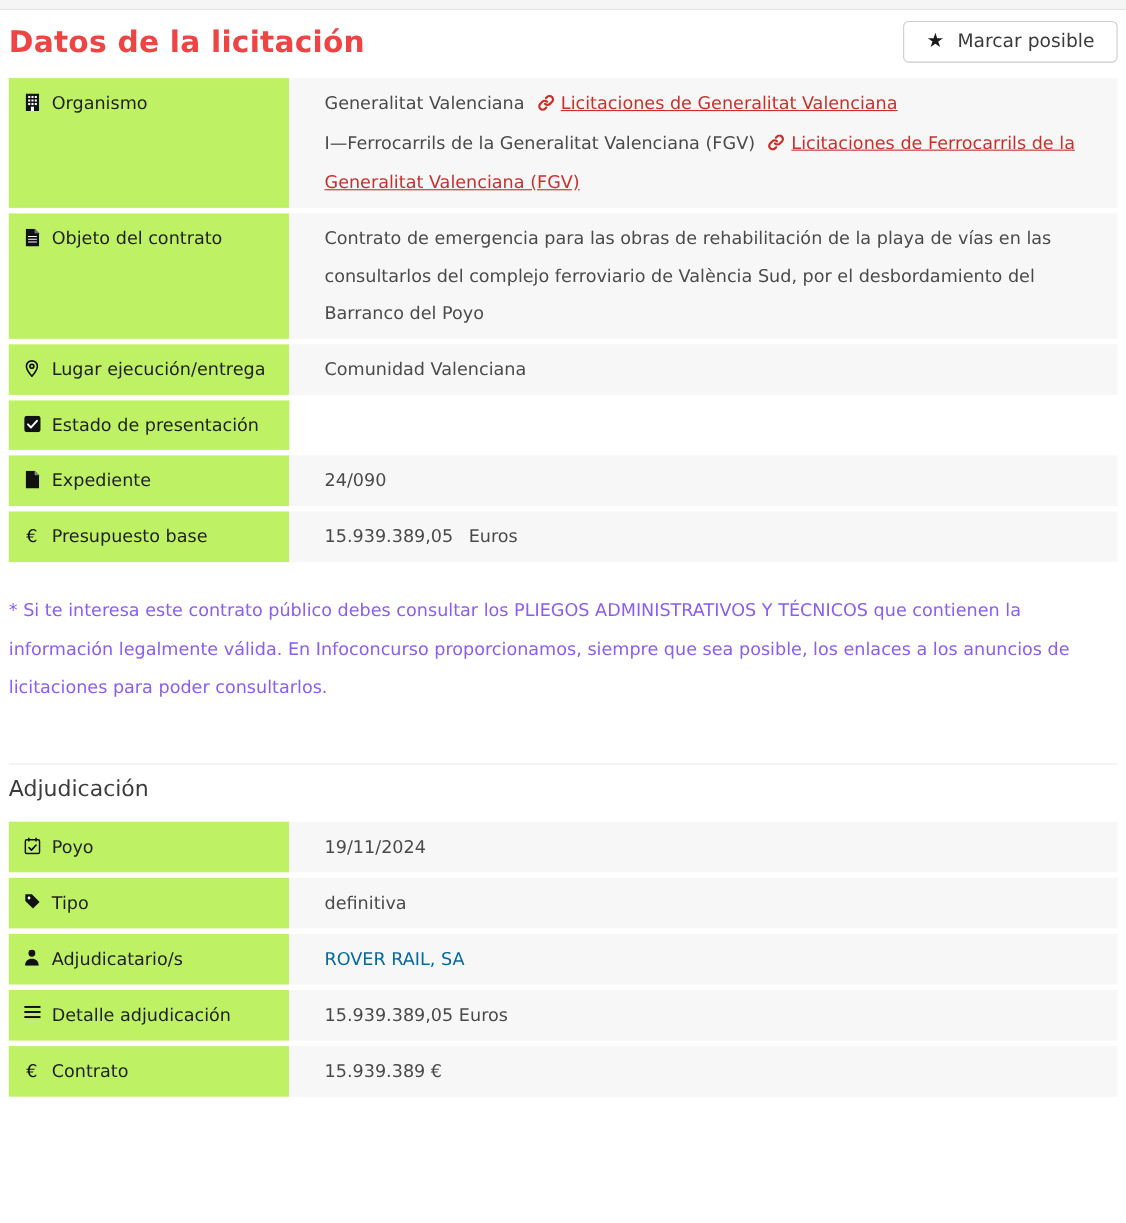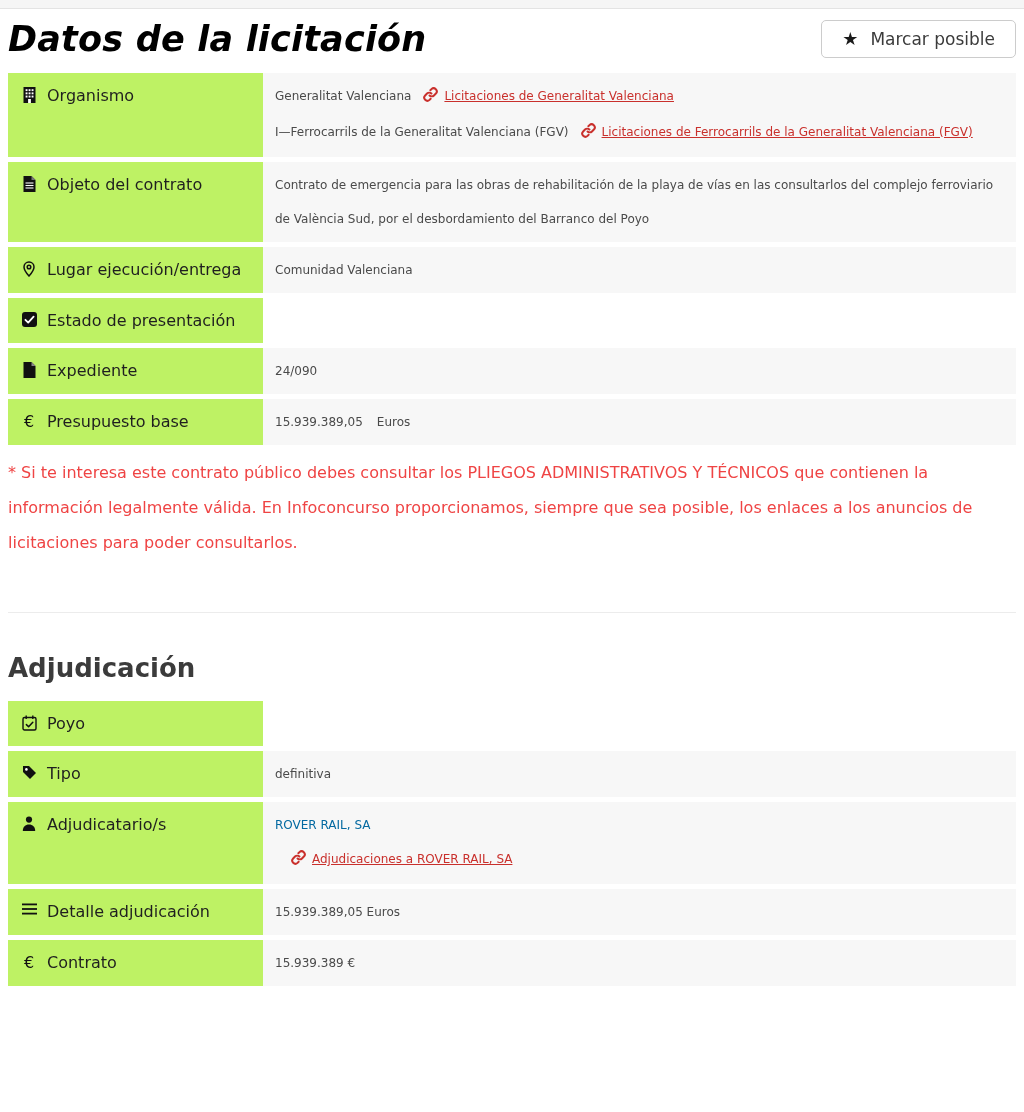--- a/index.html
+++ b/index.html
@@ -17,25 +17,24 @@
   .container { padding: 0 8px; }
 
   
   .page-header {
     display: flex;
     justify-content: space-between;
     align-items: center;
     padding: 10px 0 14px 0;
   }
   h1 {
-    font-size: 35px;
+    font-size: 27px;
     font-weight: 700;
-    color: #000000;
+    color: #ef4444;
     letter-spacing: 0.2px;
-    font-style: italic;
   }
   .fav-btn {
     display: inline-flex;
     align-items: center;
     gap: 12px;
     background: #ffffff;
     border: 1px solid #cccccc;
     border-radius: 5px;
     padding: 8px 20px;
     font-family: inherit;
@@ -66,22 +65,22 @@
     display: inline-flex;
     justify-content: center;
     margin-top: 2px;
   }
   .cell-label .icon.euro {
     font-size: 16px; font-weight: 400; color: #111; margin-top: 0;
   }
   .cell-value {
     flex: 1;
     background: #f7f7f7;
-    padding: 6px 14px 6px 12px;
-    font-size: 12px;
+    padding: 6px 14px 6px 32px;
+    font-size: 16px;
     color: #4a4a4a;
     line-height: 34px;
   }
   .cell-value p { margin: 0; }
   .muted-value { color: #0369a1; }
   .indent { padding-left: 16px; }
   .amount-unit { margin-left: 14px; text-align: center; }
 
   
   .rlink {
@@ -92,36 +91,36 @@
   .link-icon {
     display: inline-block;
     vertical-align: -2px;
     margin: 0 6px 0 12px;
   }
   .link-icon svg { display: inline-block; }
   .link-icon-lead { margin-left: 0; }
 
   
   .note {
-    margin-top: 10px;
+    margin-top: 26px;
     font-size: 16px;
     line-height: 35px;
-    color: #ef4444;
+    color: #8b5cf6;
   }
 
   .divider {
     border: none;
     border-top: 1px solid #ececec;
     margin-top: 52px;
   }
   h2 {
-    font-size: 26px;
-    font-weight: 700;
+    font-size: 20px;
+    font-weight: 400;
     color: #3b3b3b;
-    margin: 40px 0 18px 0;
+    margin: 10px 0 18px 0;
   }
 </style>
 </head>
 <body>
 
 <div class="top-strip"></div>
 
 <div class="container">
 
   <div class="page-header">
@@ -260,20 +259,23 @@
         <span class="icon">
           <svg width="15" height="16" viewBox="0 0 15 16" fill="none" stroke="#111" stroke-width="1.4">
               <rect x="1" y="2.5" width="13" height="12.5" rx="1.5"></rect>
               <line x1="4.2" y1="0.5" x2="4.2" y2="4"></line>
               <line x1="10.8" y1="0.5" x2="10.8" y2="4"></line>
               <path d="M4.4 9.6 L6.6 11.8 L10.8 7.2" stroke-width="1.5" stroke-linecap="round" stroke-linejoin="round"></path>
             </svg>
         </span>
         <span>Poyo</span>
       </div>
+      <div class="cell-value">
+        <p>19/11/2024</p>
+      </div>
     </div>
 
     <div class="trow">
       <div class="cell-label">
         <span class="icon">
           <svg width="15" height="15" viewBox="0 0 15 15">
               <path d="M1 1 H7 L14 8 L8 14 L1 7 Z" fill="#111"></path>
               <circle cx="4.4" cy="4.4" r="1.3" fill="#fff"></circle>
             </svg>
         </span>
@@ -289,26 +291,20 @@
         <span class="icon">
           <svg width="14" height="15" viewBox="0 0 14 15">
               <circle cx="7" cy="3.6" r="3.1" fill="#111"></circle>
               <path d="M0.8 15 C0.8 10.8 3.4 8.6 7 8.6 C10.6 8.6 13.2 10.8 13.2 15 Z" fill="#111"></path>
             </svg>
         </span>
         <span>Adjudicatario/s</span>
       </div>
       <div class="cell-value">
         <p class="muted-value">ROVER RAIL, SA</p>
-        <p class="indent">
-          <span class="link-icon link-icon-lead"><svg width="15" height="15" viewBox="0 0 24 24" fill="none" stroke="#c9302c" stroke-width="3.2" stroke-linecap="round" stroke-linejoin="round">
-                <path d="M10.5 13.5a5 5 0 0 0 7.07 0l3-3a5 5 0 0 0-7.07-7.07l-1.7 1.7"></path>
-                <path d="M13.5 10.5a5 5 0 0 0-7.07 0l-3 3a5 5 0 0 0 7.07 7.07l1.7-1.7"></path>
-              </svg></span><a class="rlink">Adjudicaciones a ROVER RAIL, SA</a>
-        </p>
       </div>
     </div>
 
     <div class="trow">
       <div class="cell-label">
         <span class="icon">
           <svg width="15" height="12" viewBox="0 0 15 12">
               <g fill="#111">
                 <rect x="0" y="0.5" width="15" height="1.8"></rect>
                 <rect x="0" y="5.1" width="15" height="1.8"></rect>

